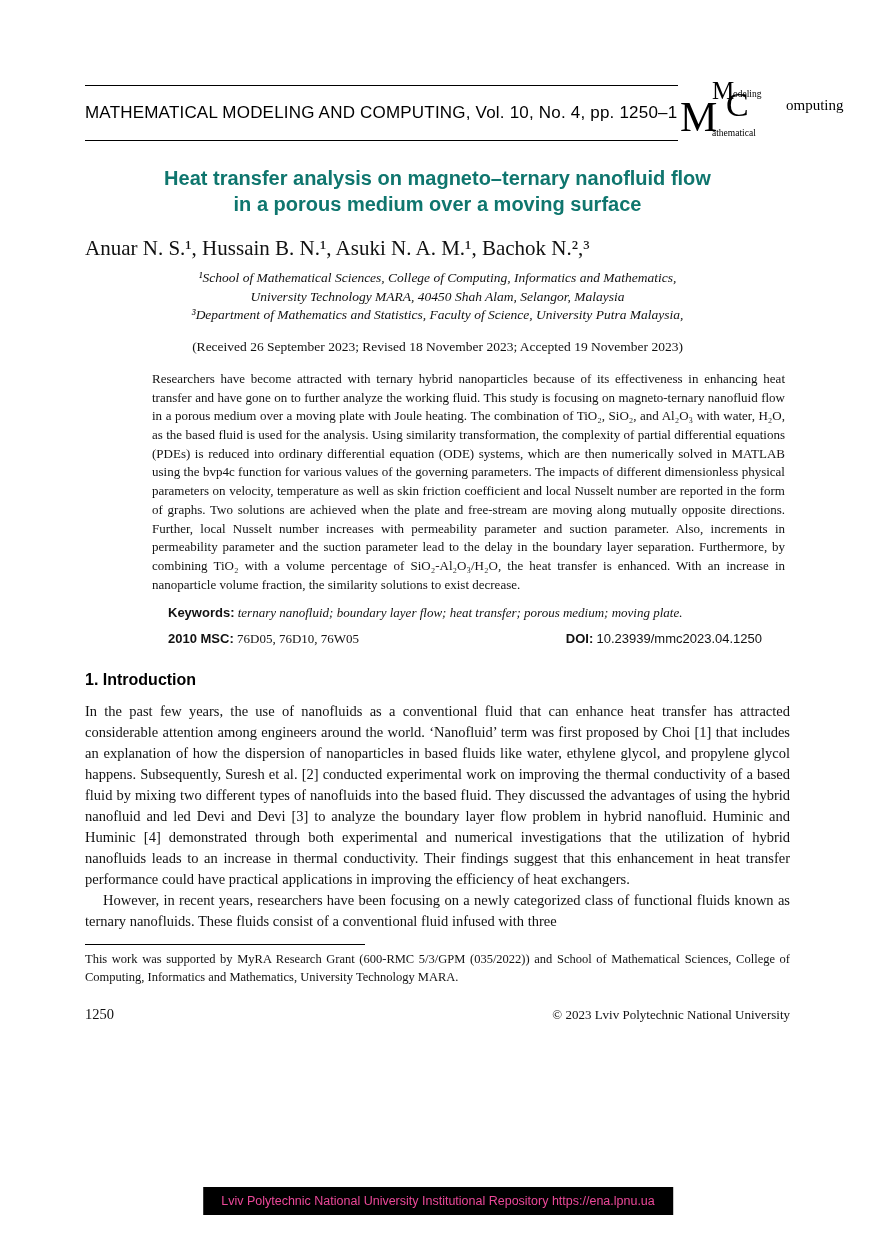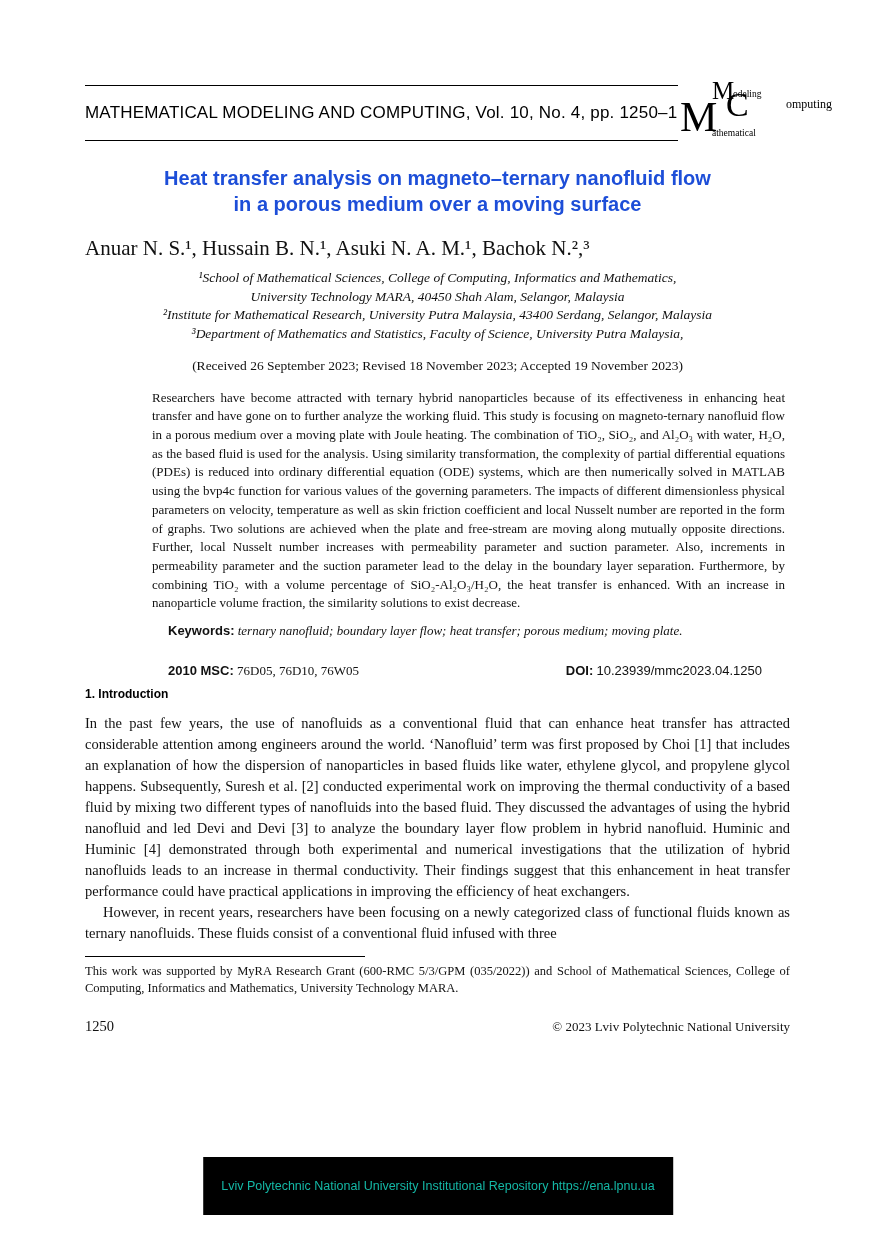--- a/index.html
+++ b/index.html
@@ -38,32 +38,32 @@
     height: 66px;
     background: #fff;
     font-family: "Liberation Serif", "DejaVu Serif", serif;
     color: #000;
   }
   .logo span { position: absolute; line-height: 1; }
   .lg-m-large   { left: 2px;  top: 20px; font-size: 42px; }
   .lg-m-mid     { left: 34px; top: 2px;  font-size: 25px; }
   .lg-odeling   { left: 55px; top: 14px;  font-size: 9.5px; }
   .lg-c-large   { left: 48px; top: 12px; font-size: 34px; }
-  .lg-omputing  { left: 73px; top: 22px; font-size: 12px; padding-left: 35px; }
+  .lg-omputing  { left: 73px; top: 22px; font-size: 15px; padding-left: 35px; }
   .lg-athematical { left: 34px; top: 53px; font-size: 9.5px; }
 
   
   .title {
     margin-top: 24px;
     text-align: center;
     font-family: "Liberation Sans", "DejaVu Sans", sans-serif;
     font-weight: bold;
     font-size: 20px;
     line-height: 1.3;
-    color: #1d4ed8;
+    color: #0f766e;
   }
   .title span { display: block; }
 
   .authors {
     margin-top: 19px;
     font-size: 21px;
   }
   .affiliations {
     margin-top: 8px;
     text-align: center;
@@ -92,35 +92,35 @@
     text-align: justify;
     text-indent: 16px;
   }
   .kw-label, .msc-label, .doi-label {
     font-family: "Liberation Sans", "DejaVu Sans", sans-serif;
     font-weight: bold;
     font-style: normal;
   }
   .kw-text { font-style: italic; }
   .msc-row {
-    margin: 22px 0 0 67px;
+    margin: 9px 0 0 67px;
     padding-left: 16px;
     font-size: 13px;
     display: flex;
     justify-content: space-between;
     padding-right: 28px;
   }
   .doi-value { font-family: "Liberation Sans", "DejaVu Sans", sans-serif; }
 
   
   .section-heading {
-    margin-top: 8px;
+    margin-top: 24px;
     font-family: "Liberation Sans", "DejaVu Sans", sans-serif;
     font-weight: bold;
-    font-size: 12px;
+    font-size: 16px;
     color: #000;
   }
   .body-para {
     margin-top: 12px;
     font-size: 14.5px;
     line-height: 1.45;
     text-align: justify;
   }
   .body-para.indent { margin-top: 0; text-indent: 18px; }
 
@@ -147,24 +147,24 @@
   }
   .page-number { font-size: 14.5px; }
   .copyright { font-size: 13px; }
 
   .banner {
     position: absolute;
     left: 50%;
     transform: translateX(-50%);
     bottom: 25px;
     background: #000;
-    color: #14b8a6;
+    color: #ec4899;
     font-family: "Liberation Sans", "DejaVu Sans", sans-serif;
     font-size: 12.5px;
-    padding: 22px 18px;
+    padding: 7px 18px;
     white-space: nowrap;
   }
 </style>
 </head>
 <body>
 
 <div class="page">
 
   <div class="header">
     <div class="journal-line">MATHEMATICAL MODELING AND COMPUTING, Vol. 10, No. 4, pp. 1250–1259 (2023)</div>
@@ -181,21 +181,20 @@
   <h1 class="title">
     <span>Heat transfer analysis on magneto–ternary nanofluid flow</span>
     <span>in a porous medium over a moving surface</span>
   </h1>
 
   <div class="authors">Anuar N. S.¹, Hussain B. N.¹, Asuki N. A. M.¹, Bachok N.²,³</div>
 
   <div class="affiliations">
     <div>¹School of Mathematical Sciences, College of Computing, Informatics and Mathematics,</div>
     <div>University Technology MARA, 40450 Shah Alam, Selangor, Malaysia</div>
-    <div>²Institute for Mathematical Research, University Putra Malaysia, 43400 Serdang, Selangor, Malaysia</div>
     <div>³Department of Mathematics and Statistics, Faculty of Science, University Putra Malaysia,</div>
   </div>
 
   <div class="received">(Received 26 September 2023; Revised 18 November 2023; Accepted 19 November 2023)</div>
 
   <p class="abstract">Researchers have become attracted with ternary hybrid nanoparticles because of its effectiveness in enhancing heat transfer and have gone on to further analyze the working fluid. This study is focusing on magneto-ternary nanofluid flow in a porous medium over a moving plate with Joule heating. The combination of TiO₂, SiO₂, and Al₂O₃ with water, H₂O, as the based fluid is used for the analysis. Using similarity transformation, the complexity of partial differential equations (PDEs) is reduced into ordinary differential equation (ODE) systems, which are then numerically solved in MATLAB using the bvp4c function for various values of the governing parameters. The impacts of different dimensionless physical parameters on velocity, temperature as well as skin friction coefficient and local Nusselt number are reported in the form of graphs. Two solutions are achieved when the plate and free-stream are moving along mutually opposite directions. Further, local Nusselt number increases with permeability parameter and suction parameter. Also, increments in permeability parameter and the suction parameter lead to the delay in the boundary layer separation. Furthermore, by combining TiO₂ with a volume percentage of SiO₂-Al₂O₃/H₂O, the heat transfer is enhanced. With an increase in nanoparticle volume fraction, the similarity solutions to exist decrease.</p>
 
   <p class="keywords"><span class="kw-label">Keywords:</span>
     <span class="kw-text">ternary nanofluid; boundary layer flow; heat transfer; porous medium; moving plate.</span></p>
 

